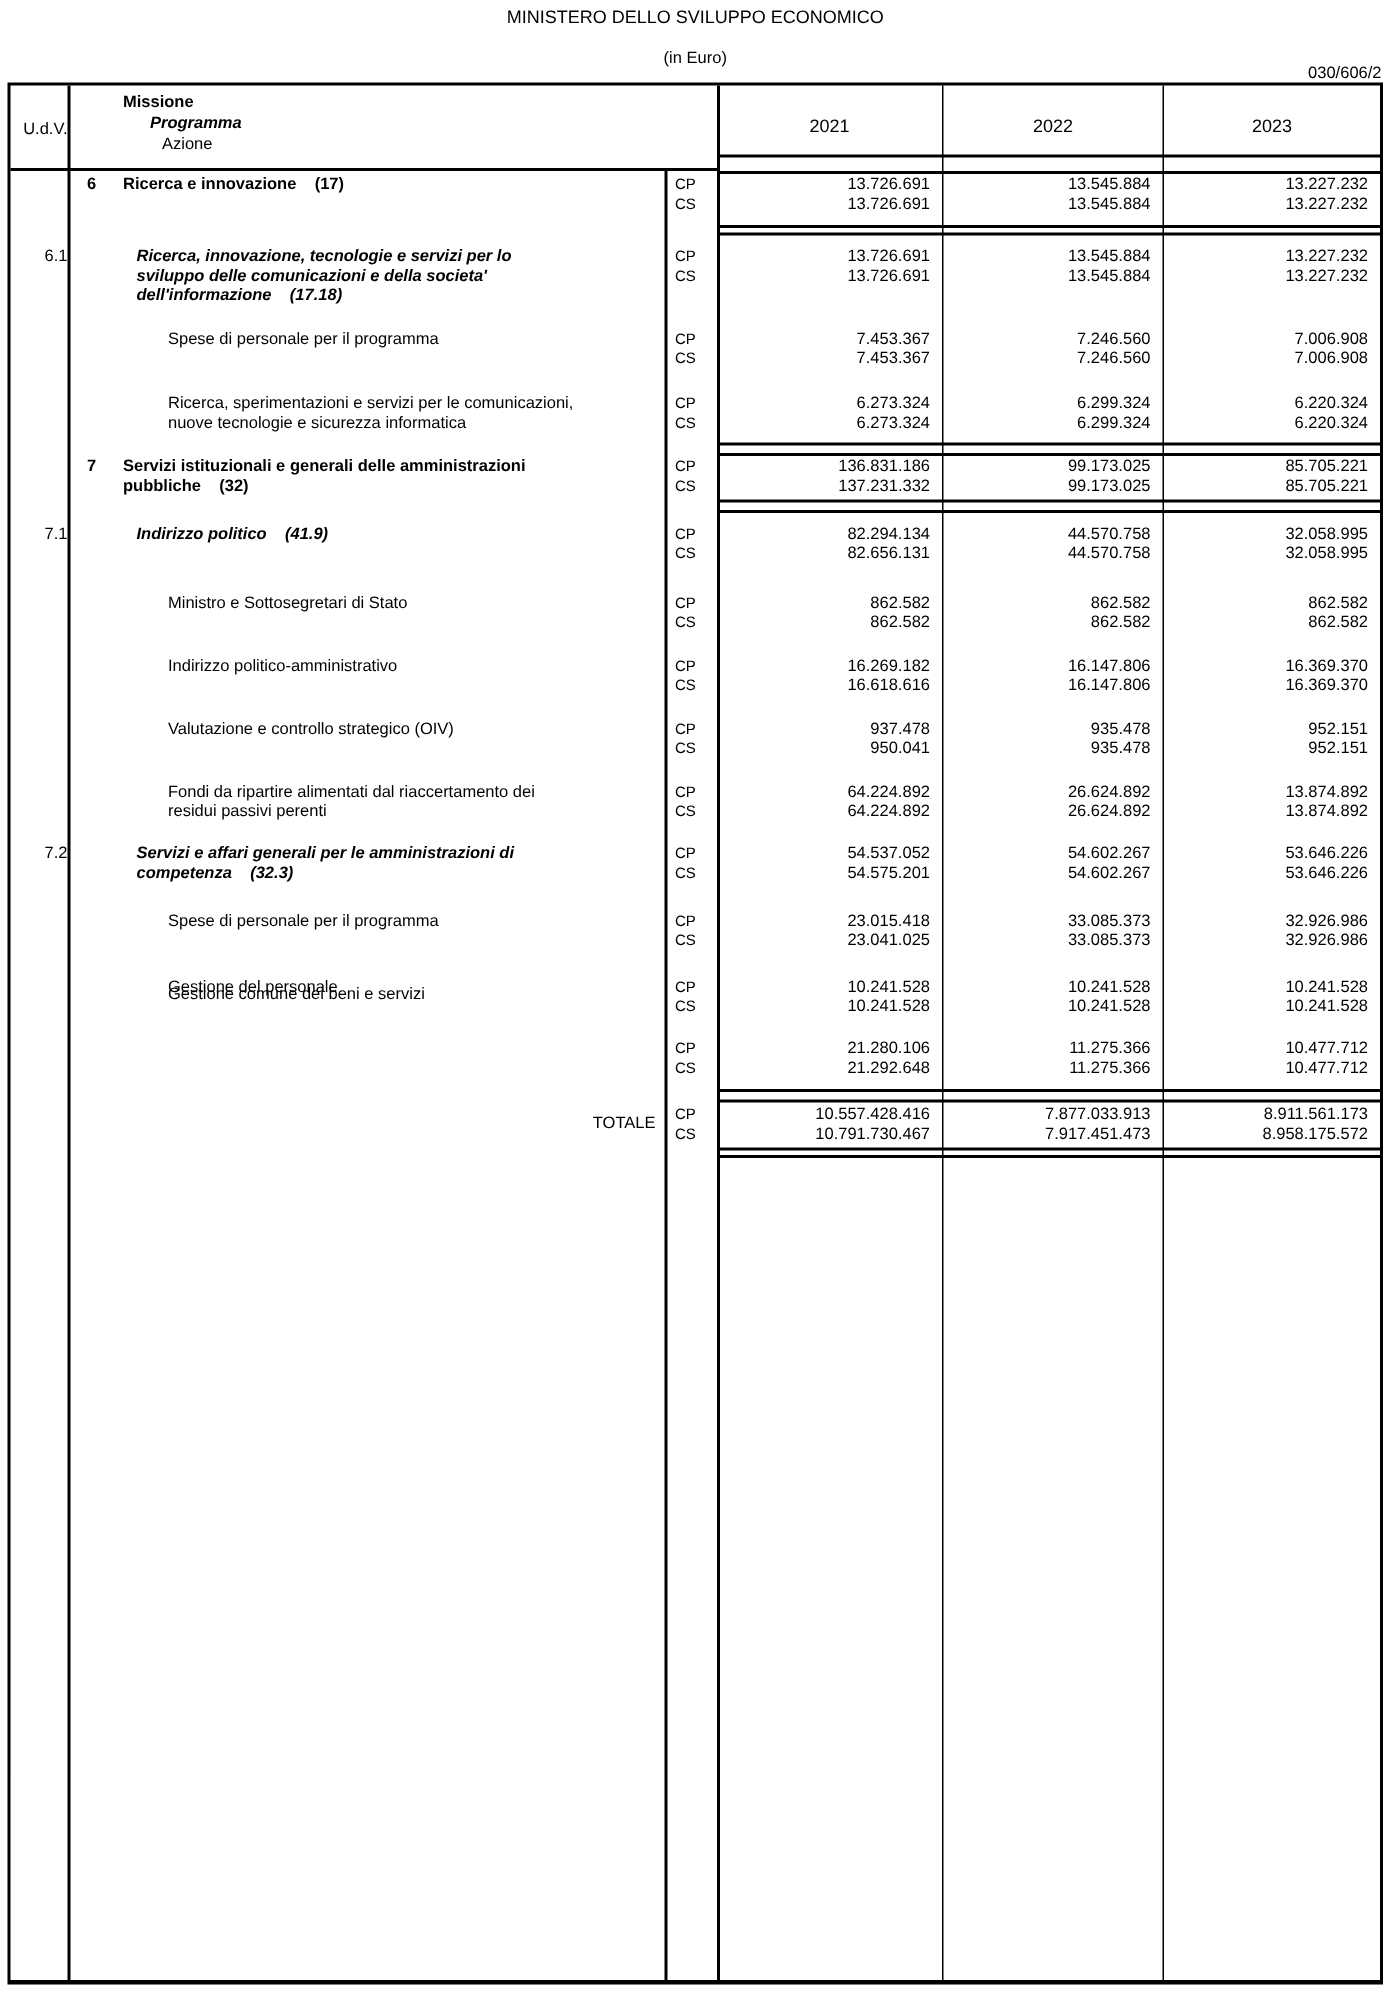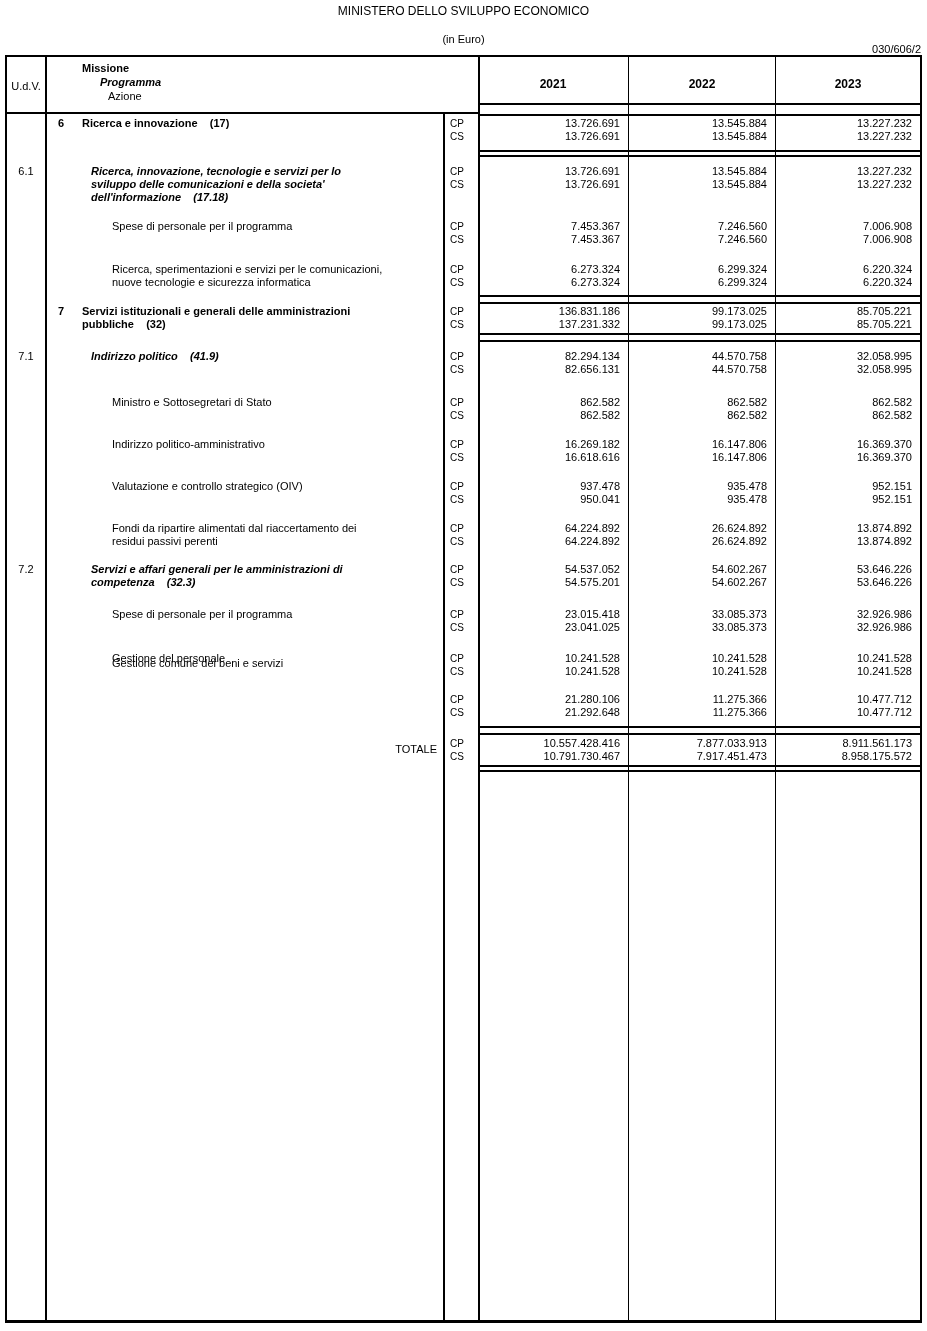--- a/index.html
+++ b/index.html
@@ -8,22 +8,22 @@
   .t { position:absolute; font-size:11px; line-height:13px; white-space:pre; }
   #table { position:absolute; left:5px; top:55px; width:917px; height:1268px;
            border:2px solid #000; border-bottom-width:3px; box-sizing:border-box; }
   #tin { position:absolute; left:0; top:0; right:0; bottom:0; }
   .vline, .hline { position:absolute; background:#000; }
   .box { position:absolute; left:471px; right:0; border-top:2px solid #000; border-bottom:2px solid #000; box-sizing:border-box; }
   .box.nob { border-bottom:none; }
   .lbl { position:absolute; font-size:11px; line-height:13px; white-space:pre; }
   .bold { font-weight:bold; }
   .bi { font-weight:bold; font-style:italic; }
-  .udv { position:absolute; left:0; width:38px; text-align:center; font-size:11px; line-height:13px; }
-  .yh { position:absolute; top:21px; text-align:center; font-size:12px; line-height:13px;font-weight:bold; }
+  .udv { position:absolute; left:0; width:38px; text-align:right; font-size:11px; line-height:13px; }
+  .yh { position:absolute; top:21px; text-align:center; font-size:12px; line-height:13px; }
   .numrow { position:absolute; left:436px; right:0; height:26px; }
   .rl { position:absolute; left:7px; top:0; font-size:10px; line-height:13px; }
   .rl.cs { top:13px; }
   .n { position:absolute; top:0; font-size:11px; line-height:13px; text-align:right; white-space:pre; }
   .n.cs { top:13px; }
   .n.y1 { left:37px;  width:140px; }
   .n.y2 { left:187px; width:137px; }
   .n.y3 { left:334px; width:135px; }
 </style>
 </head>

